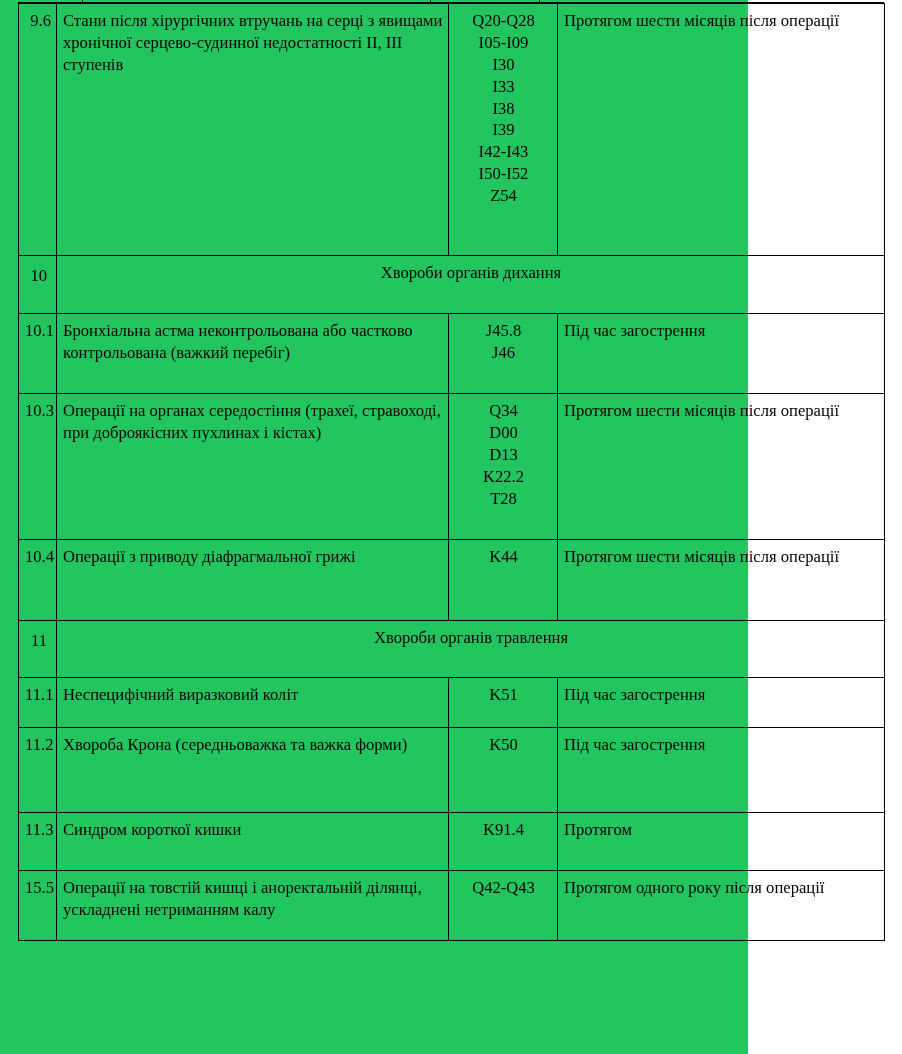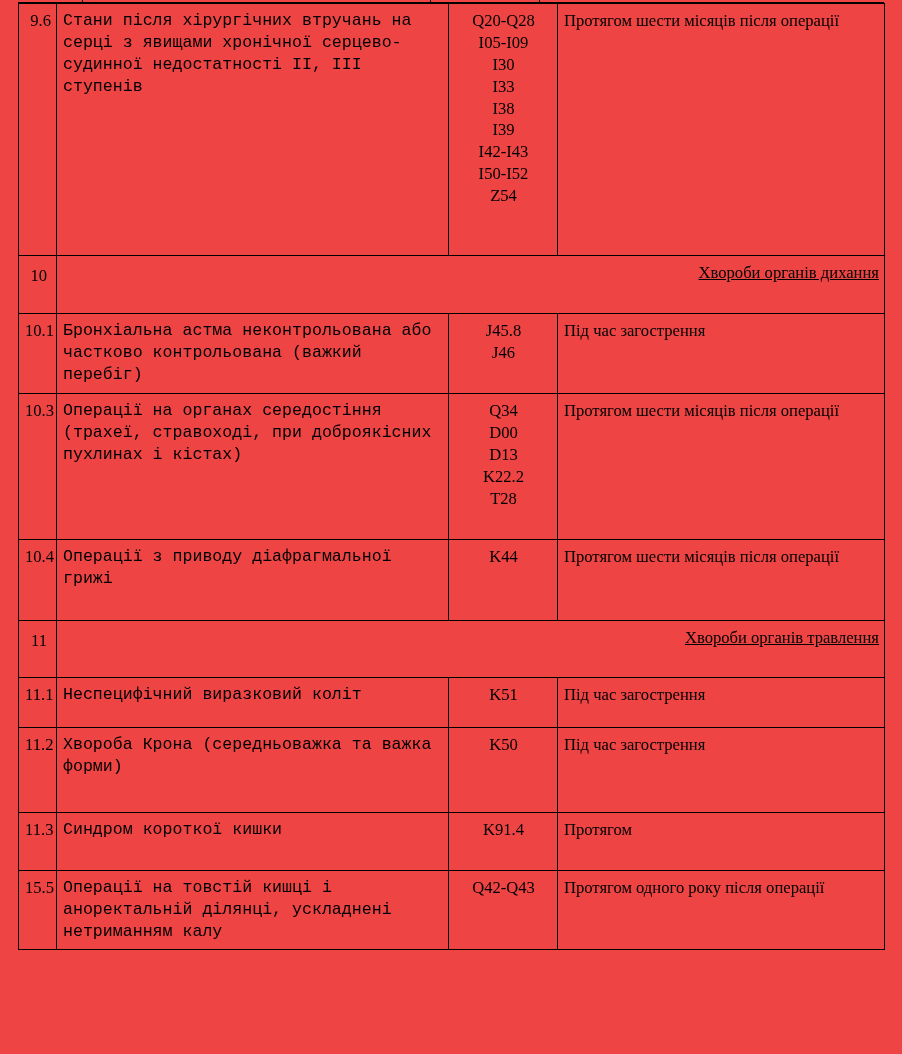--- a/index.html
+++ b/index.html
@@ -11,23 +11,23 @@
   body {
     width: 902px;
     height: 1054px;
     overflow: hidden;
     font-family: "Liberation Serif", "DejaVu Serif", serif;
     color: #000000;
   }
 
   .page {
     position: relative;
-    width: 902px;
+    width: 748px;
     height: 1054px;
-    background: #ef4444;
+    background: #22c55e;
   }
 
   
   .top-stub {
     position: absolute;
     left: 18px;
     top: 0;
     width: 866px;
     height: 3px;
     border-bottom: 1.4px solid #000000;
@@ -66,40 +66,38 @@
   col.c-term  { width: 327px; }
 
   td.num {
     text-align: right;
     padding-right: 7px;
     white-space: nowrap;
   }
   td.name {
     text-align: left;
     hyphens: none;
-    font-family: Liberation Mono, monospace;
   }
   td.code {
     text-align: center;
     white-space: pre-line;
     padding-left: 2px;
     padding-right: 2px;
     margin-top: 48px;
   }
   td.term {
     text-align: left;
     padding-left: 7px;
     margin-left: 44px;
   }
   td.section {
-    text-align: right;
+    text-align: center;
     padding-left: 7px;
     padding-top: 9px;
     padding-bottom: 9px;
-    text-decoration: underline;
   }
   tr.section-row td.num {
     padding-right: 9px;
     padding-top: 9px;
     padding-bottom: 9px;
   }
 
   
   tr.r96  { height: 252px; }
   tr.r10  { height: 58px;  }

